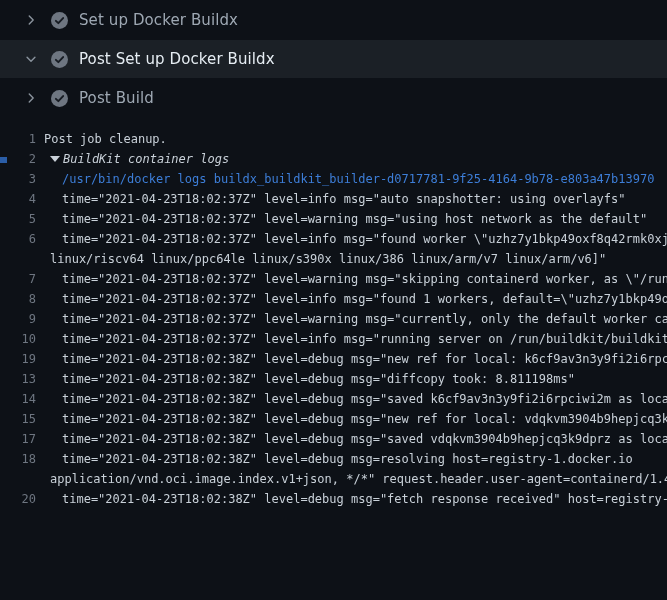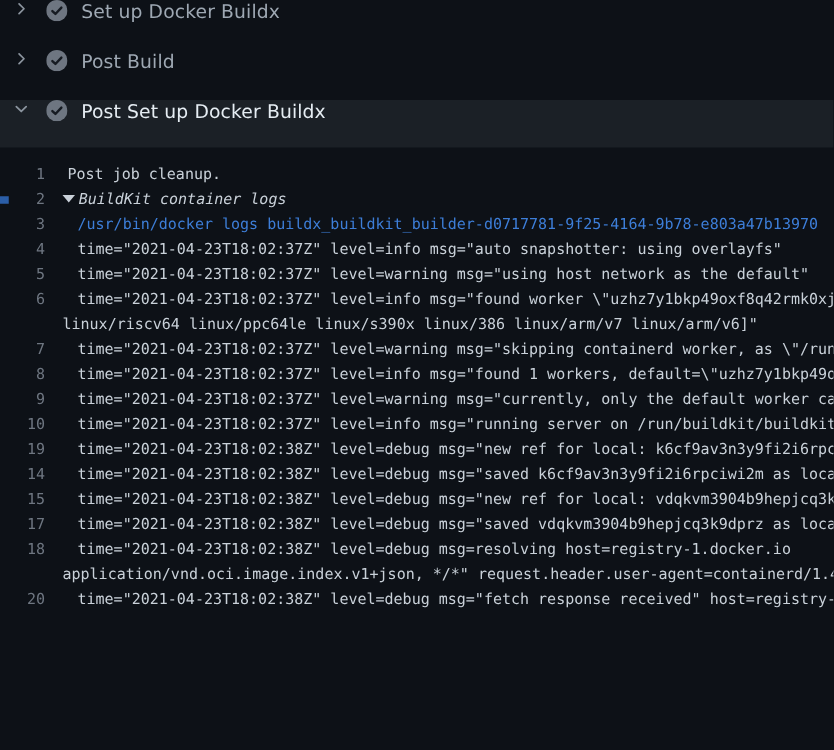--- a/index.html
+++ b/index.html
@@ -15,23 +15,24 @@
     position: relative;
     width: 667px;
     height: 600px;
     overflow: hidden;
     background: #0d1117;
   }
   
   .steps { width: 100%; }
   .step-row {
     display: flex;
-    align-items: flex-start;
+    align-items: center;
     height: 40px;
     cursor: pointer;
+    padding-left: 14px;
   }
   .step-row.expanded {
     height: 38px;
     background: #1b2026;
   }
   .step-chevron {
     width: 14px;
     height: 14px;
     margin-left: 10px;
     flex: 0 0 auto;
@@ -78,21 +79,21 @@
     overflow: hidden;
   }
   .num {
     flex: 0 0 36px;
     width: 36px;
     text-align: right;
     color: #6e7681;
     cursor: pointer;
   }
   .txt { color: #c9d1d9; }
-  .t-plain .txt   { margin-left: 18px; }
+  .t-plain .txt   { margin-left: 8px; }
   .t-group .txt   { margin-left: 3px; font-style: italic; }
   .t-command .txt { margin-left: 26px; color: #3d7ed8; }
   .t-log .txt     { margin-left: 26px; }
   .wrap .txt      { margin-left: 50px; }
   .tri {
     display: inline-block;
     width: 0; height: 0;
     border-left: 5px solid transparent;
     border-right: 5px solid transparent;
     border-top: 6px solid #c9d1d9;
@@ -117,51 +118,51 @@
     <span class="step-status">
       <svg width="17" height="17" viewBox="0 0 16 16">
             <circle cx="8" cy="8" r="8" fill="#6e7681"></circle>
             <path d="M4.6 8.3 L6.9 10.5 L11.4 5.7" fill="none" stroke="#161b22" stroke-width="1.8" stroke-linecap="round" stroke-linejoin="round"></path>
           </svg>
     </span>
     <span class="step-label">Set up Docker Buildx</span>
   </div>
 
 
+  <div class="step-row expanded">
+
+    <span class="step-chevron chevron-down">
+      <svg width="14" height="14" viewBox="0 0 16 16">
+            <path d="M3.5 6 L8 10.5 L12.5 6" fill="none" stroke="#8b949e" stroke-width="1.6" stroke-linecap="round" stroke-linejoin="round"></path>
+          </svg>
+    </span>
+    <span class="step-status">
+      <svg width="17" height="17" viewBox="0 0 16 16">
+            <circle cx="8" cy="8" r="8" fill="#6e7681"></circle>
+            <path d="M4.6 8.3 L6.9 10.5 L11.4 5.7" fill="none" stroke="#161b22" stroke-width="1.8" stroke-linecap="round" stroke-linejoin="round"></path>
+          </svg>
+    </span>
+    <span class="step-label">Post Set up Docker Buildx</span>
+  </div>
+
   <div class="step-row">
     <span class="step-chevron chevron-right">
       <svg width="14" height="14" viewBox="0 0 16 16">
             <path d="M6 3.5 L10.5 8 L6 12.5" fill="none" stroke="#8b949e" stroke-width="1.6" stroke-linecap="round" stroke-linejoin="round"></path>
           </svg>
     </span>
 
     <span class="step-status">
       <svg width="17" height="17" viewBox="0 0 16 16">
             <circle cx="8" cy="8" r="8" fill="#6e7681"></circle>
             <path d="M4.6 8.3 L6.9 10.5 L11.4 5.7" fill="none" stroke="#161b22" stroke-width="1.8" stroke-linecap="round" stroke-linejoin="round"></path>
           </svg>
     </span>
     <span class="step-label">Post Build</span>
   </div>
-
-  <div class="step-row expanded">
-
-    <span class="step-chevron chevron-down">
-      <svg width="14" height="14" viewBox="0 0 16 16">
-            <path d="M3.5 6 L8 10.5 L12.5 6" fill="none" stroke="#8b949e" stroke-width="1.6" stroke-linecap="round" stroke-linejoin="round"></path>
-          </svg>
-    </span>
-    <span class="step-status">
-      <svg width="17" height="17" viewBox="0 0 16 16">
-            <circle cx="8" cy="8" r="8" fill="#6e7681"></circle>
-            <path d="M4.6 8.3 L6.9 10.5 L11.4 5.7" fill="none" stroke="#161b22" stroke-width="1.8" stroke-linecap="round" stroke-linejoin="round"></path>
-          </svg>
-    </span>
-    <span class="step-label">Post Set up Docker Buildx</span>
-  </div>
 </div>
 
   <div class="log-area">
   <div class="log-row t-plain">
     <span class="num">1</span>
     
     <span class="txt">Post job cleanup.</span>
   </div>
 
   <div class="log-row t-group">
@@ -218,20 +219,25 @@
     <span class="txt">time="2021-04-23T18:02:37Z" level=info msg="running server on /run/buildkit/buildkit</span>
   </div>
 
 
   <div class="log-row t-log">
     <span class="num">19</span>
     
     <span class="txt">time="2021-04-23T18:02:38Z" level=debug msg="new ref for local: k6cf9av3n3y9fi2i6rpc</span>
   </div>
 
+  <div class="log-row t-log">
+    <span class="num">13</span>
+    
+    <span class="txt">time="2021-04-23T18:02:38Z" level=debug msg="diffcopy took: 8.811198ms"</span>
+  </div>
 
   <div class="log-row t-log">
     <span class="num">14</span>
     
     <span class="txt">time="2021-04-23T18:02:38Z" level=debug msg="saved k6cf9av3n3y9fi2i6rpciwi2m as loca</span>
   </div>
 
   <div class="log-row t-log">
     <span class="num">15</span>
     

